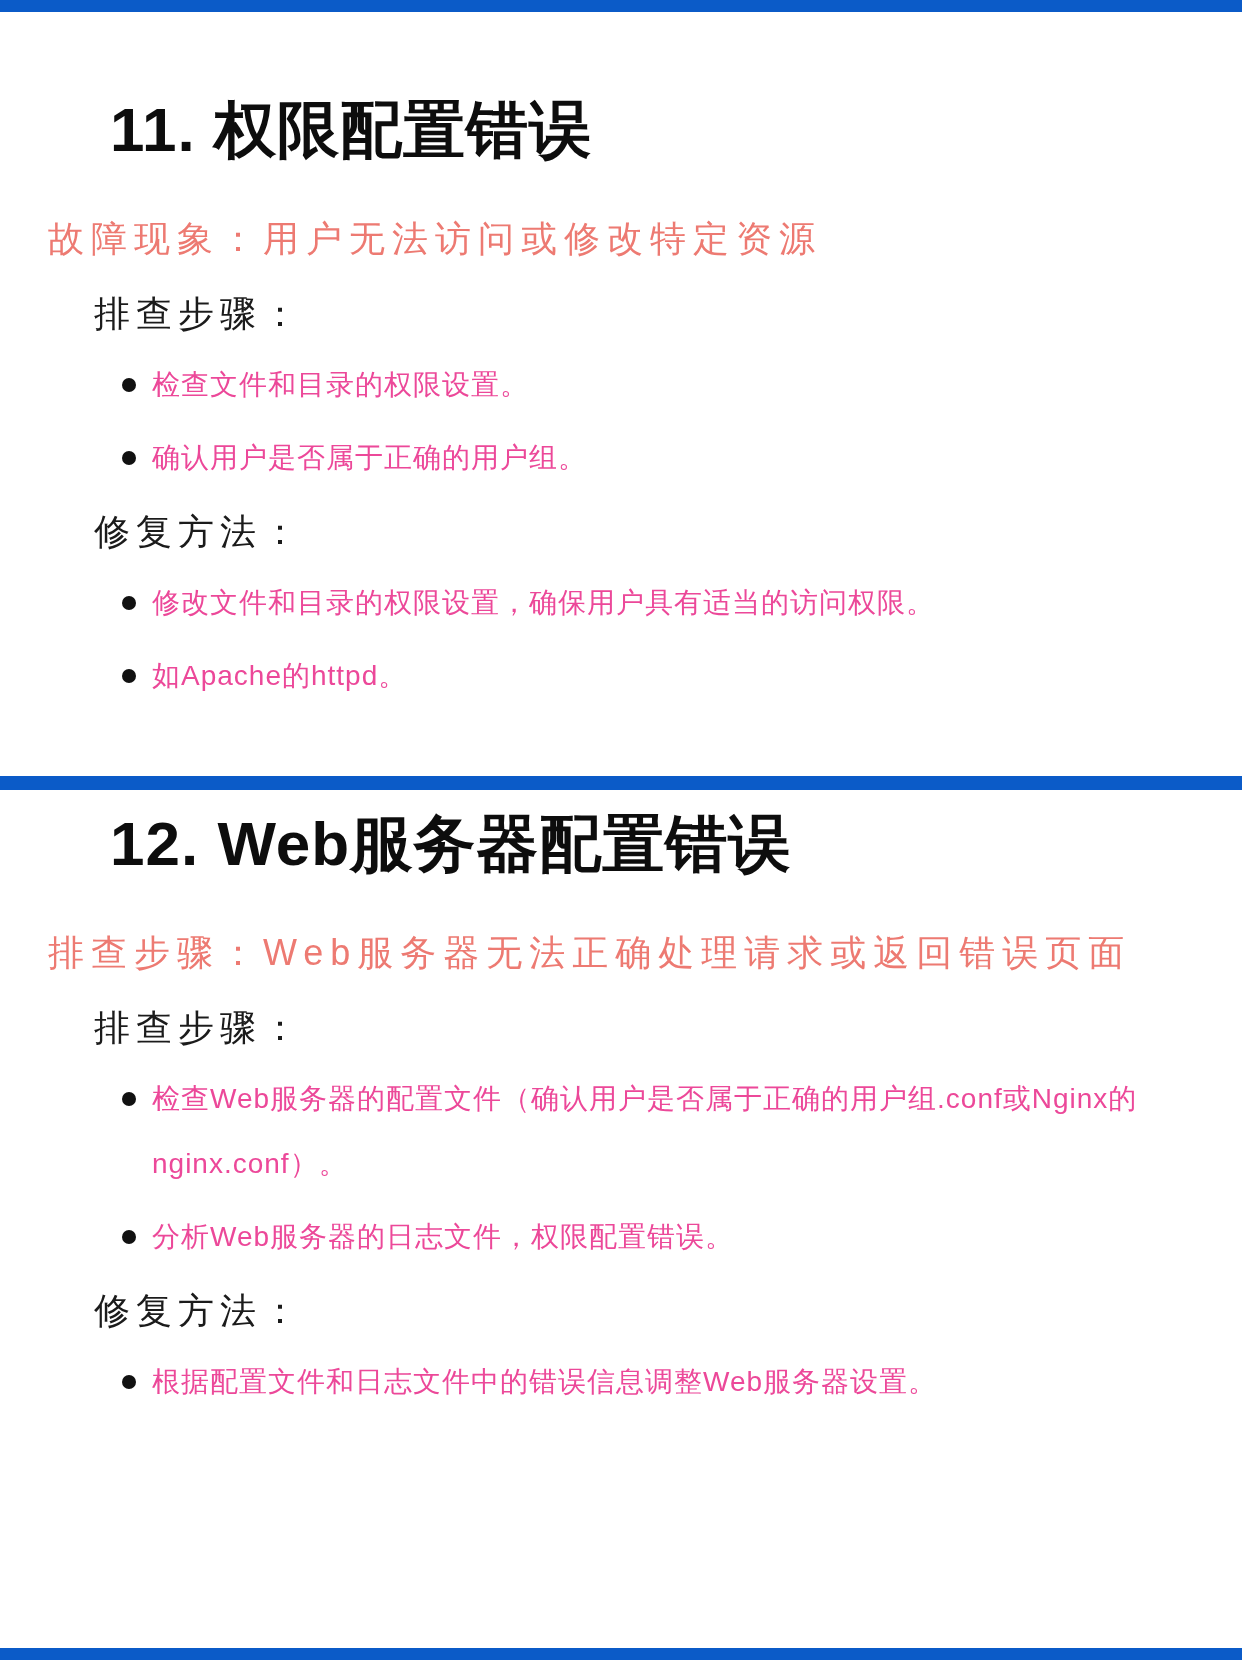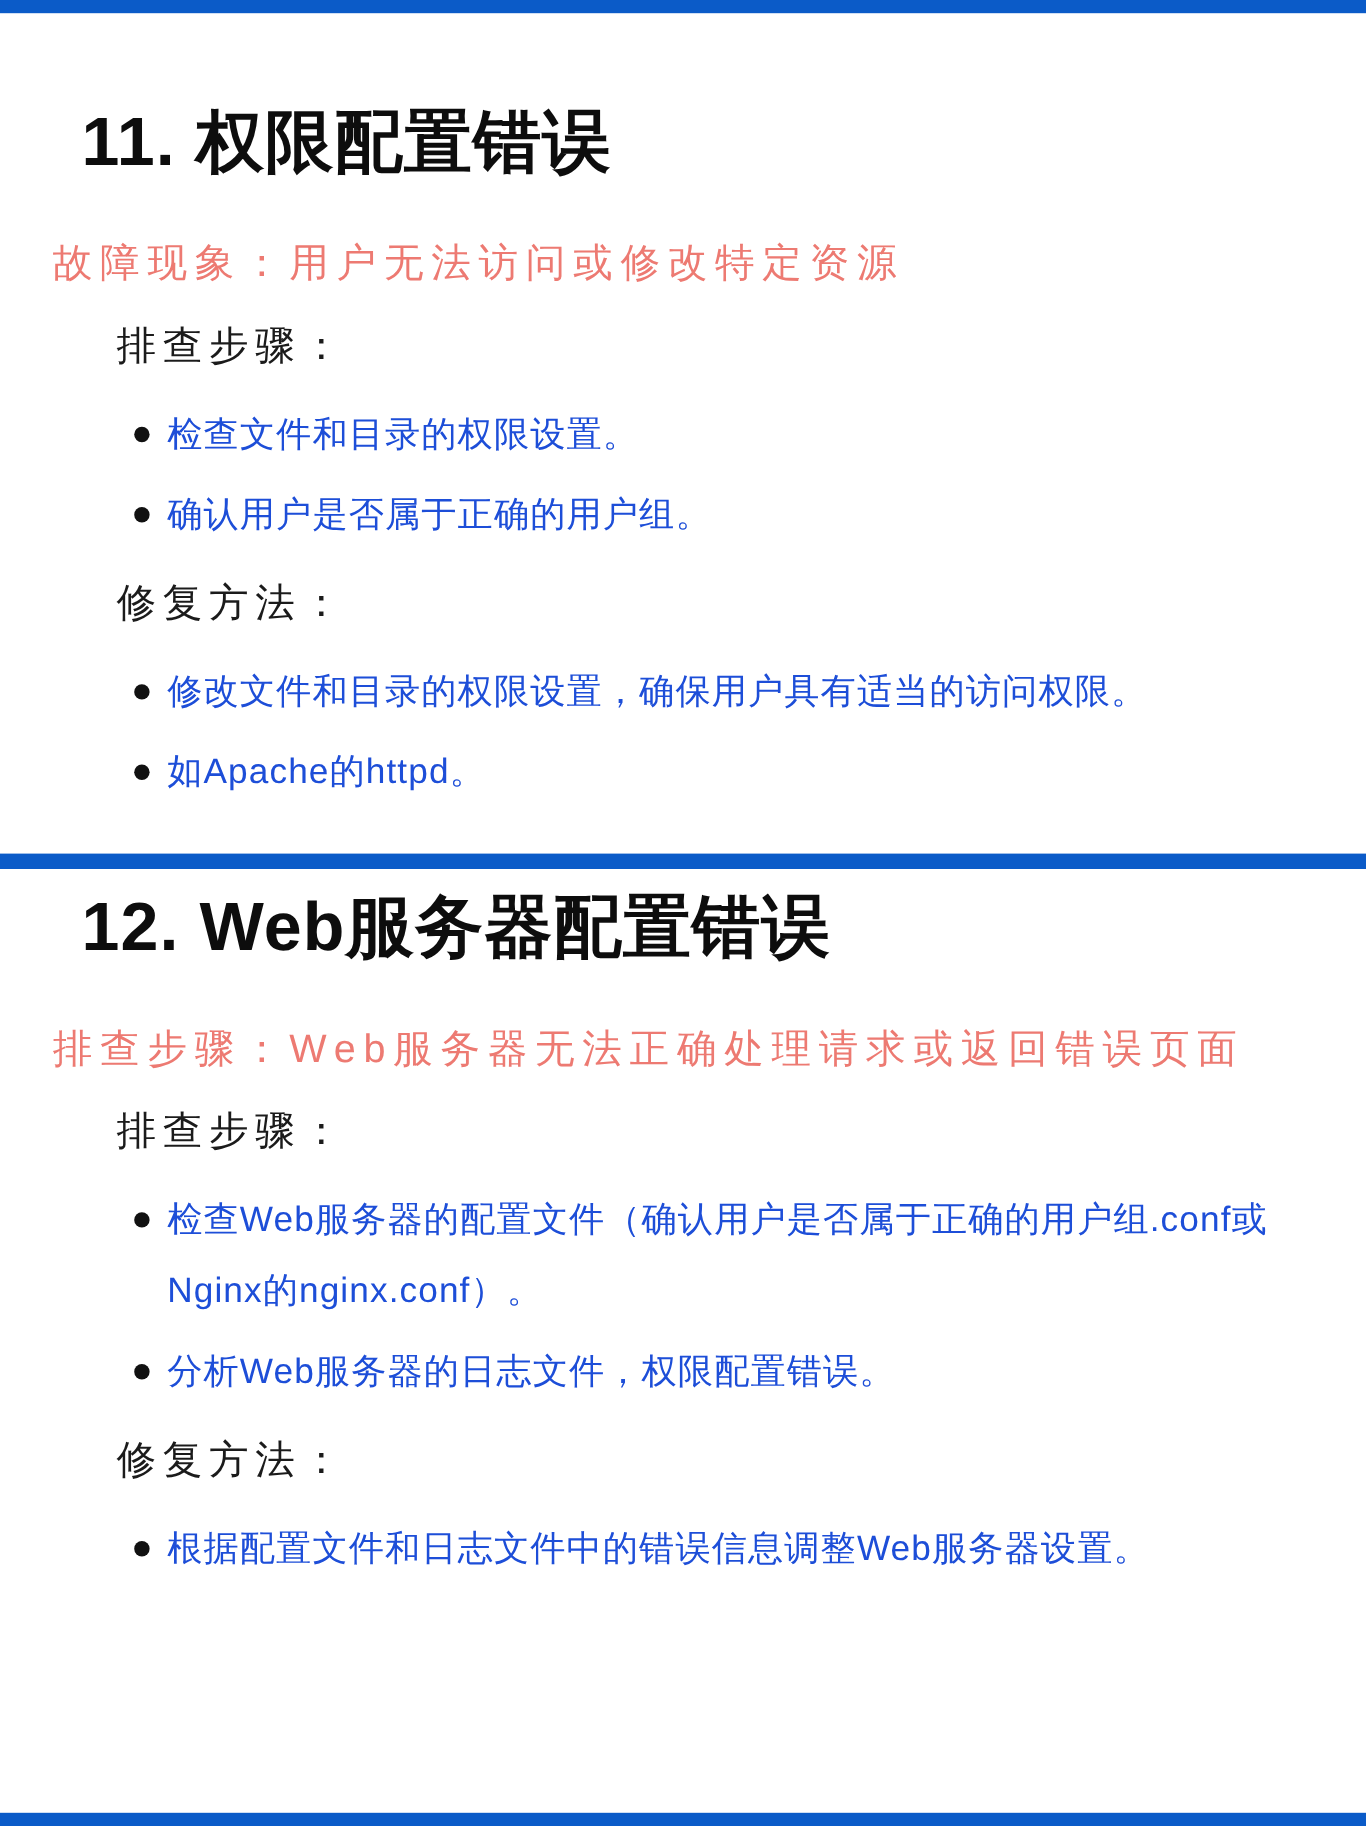--- a/index.html
+++ b/index.html
@@ -31,56 +31,56 @@
   }
   .section {
     position: absolute;
     left: 0;
     width: 1242px;
   }
   .section.first { top: 92px; }
   .section.second { top: 806px; }
   h1.section-heading {
     margin: 0;
-    padding-left: 74px;
+    padding-left: 110px;
     font-size: 62px;
     line-height: 76px;
     font-weight: 900;
     letter-spacing: 1px;
     color: #0d0d0d;
   }
   .symptom {
     margin: 48px 0 20px 0;
     padding-left: 48px;
     font-size: 36px;
     line-height: 46px;
     letter-spacing: 7px;
     color: #ed7a72;
   }
   .group-label {
-    margin: 16px;
+    margin: 4px;
     padding-left: 90px;
     font-size: 36px;
     line-height: 64px;
     letter-spacing: 6px;
     color: #1b1b1b;
   }
   ul.item-list {
     list-style: none;
     margin: 6px 0 10px 0;
     padding: 0 0 0 152px;
   }
   ul.item-list li {
     position: relative;
     max-width: 1020px;
-    font-size: 32px;
+    font-size: 28px;
     line-height: 65px;
     letter-spacing: 1px;
     margin: 0 0 8px 0;
-    color: #1d4ed8;
+    color: #ec4899;
   }
   ul.item-list li::before {
     content: "";
     position: absolute;
     left: -30px;
     top: 26px;
     width: 14px;
     height: 14px;
     border-radius: 50%;
     background: #111111;

